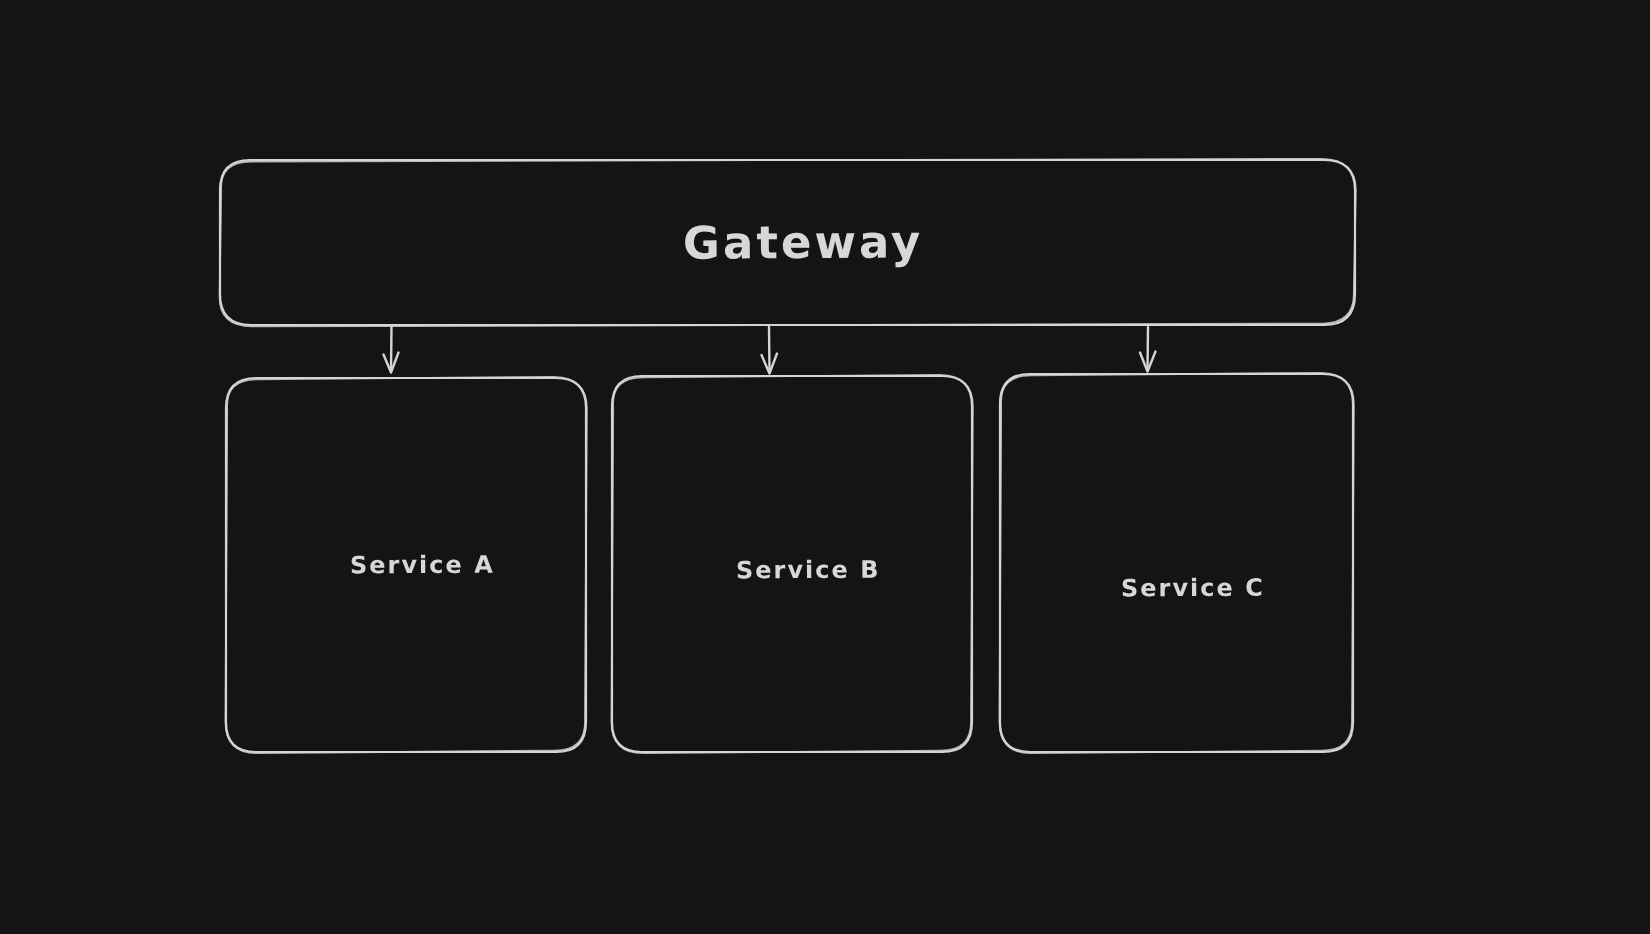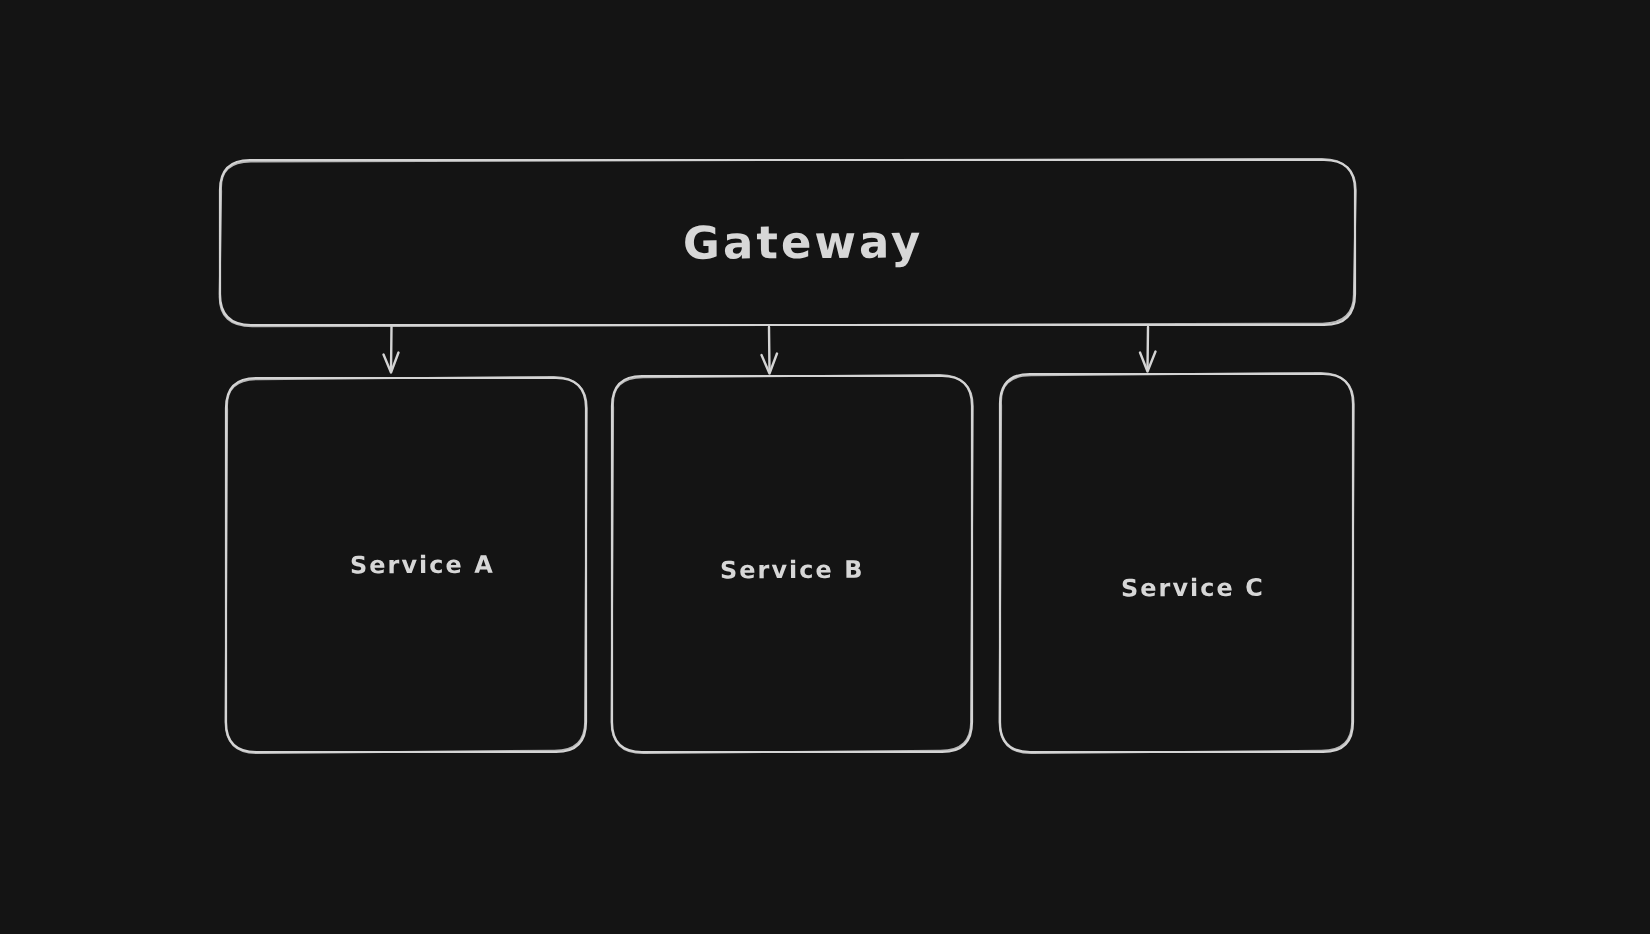--- a/index.html
+++ b/index.html
@@ -56,21 +56,21 @@
     font-weight: bold;
     letter-spacing: 3px;
   }
   .service-label {
     font-size: 24px;
     font-weight: bold;
     letter-spacing: 2px;
   }
   #node-gateway   { left: 220px;  top: 160px; width: 1135px; height: 165px; }
   #node-service-a { left: 226px;  top: 378px; width: 360px;  height: 374px; }
-  #node-service-b { left: 596px;  top: 376px; width: 360px;  height: 388px; }
+  #node-service-b { left: 612px;  top: 376px; width: 360px;  height: 388px; }
   #node-service-c { left: 1000px; top: 374px; width: 353px;  height: 428px; }
 </style>
 </head>
 <body>
 
 <div class="canvas">
 
   <svg class="strokes" viewBox="0 0 1650 934" xmlns="http://www.w3.org/2000/svg">
 
     <g>

